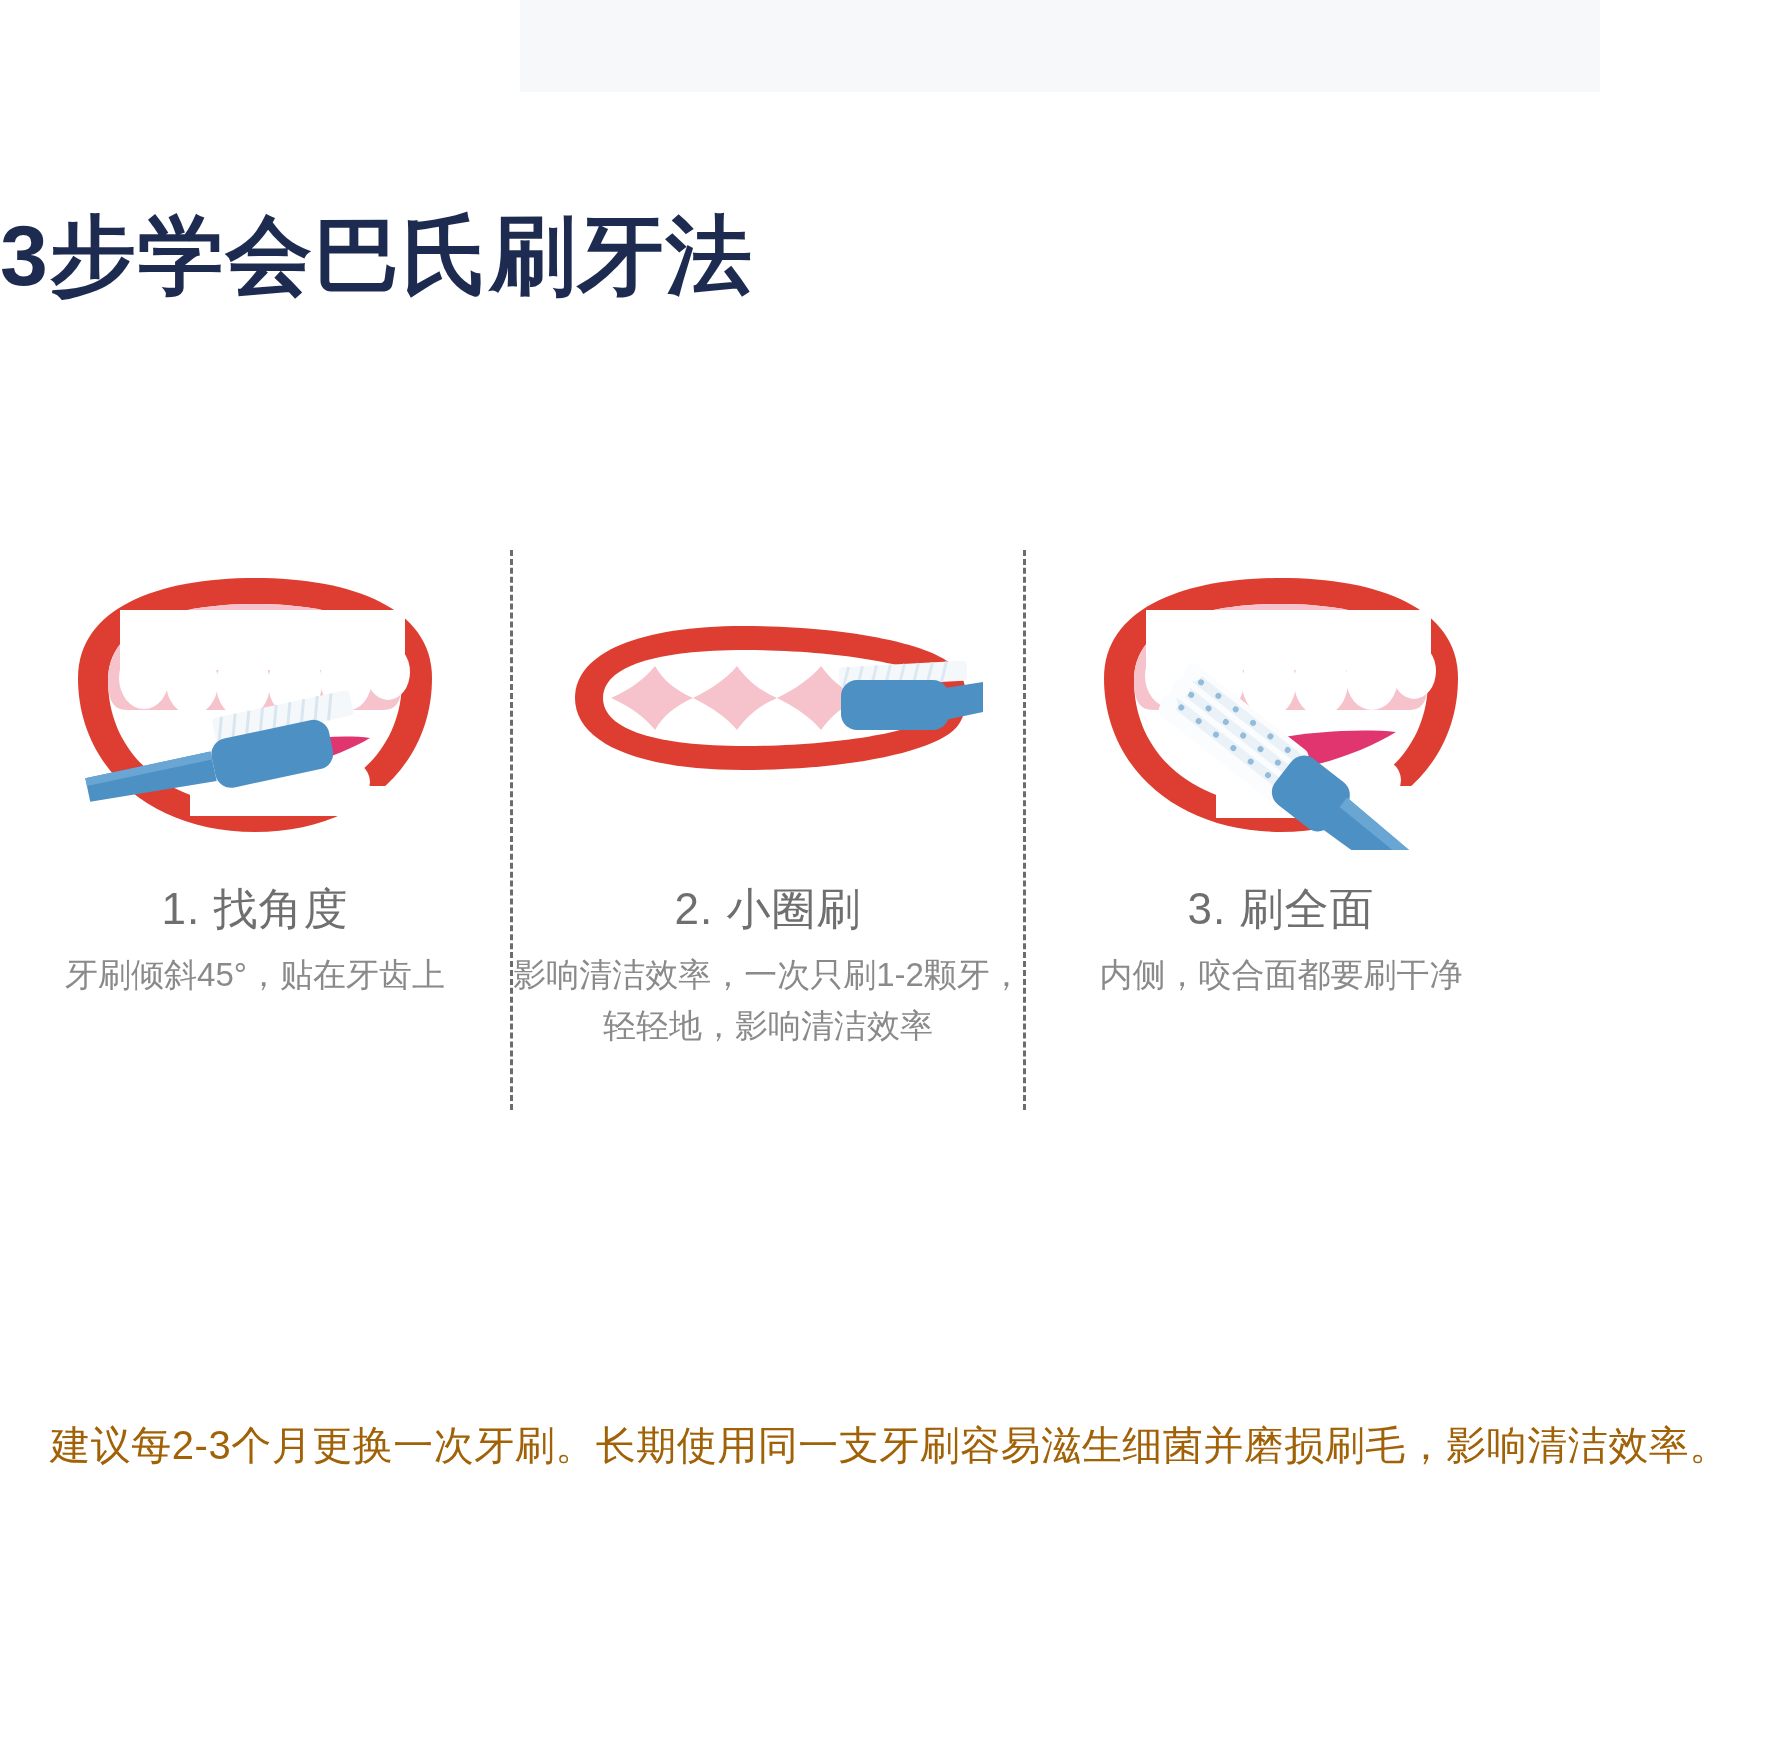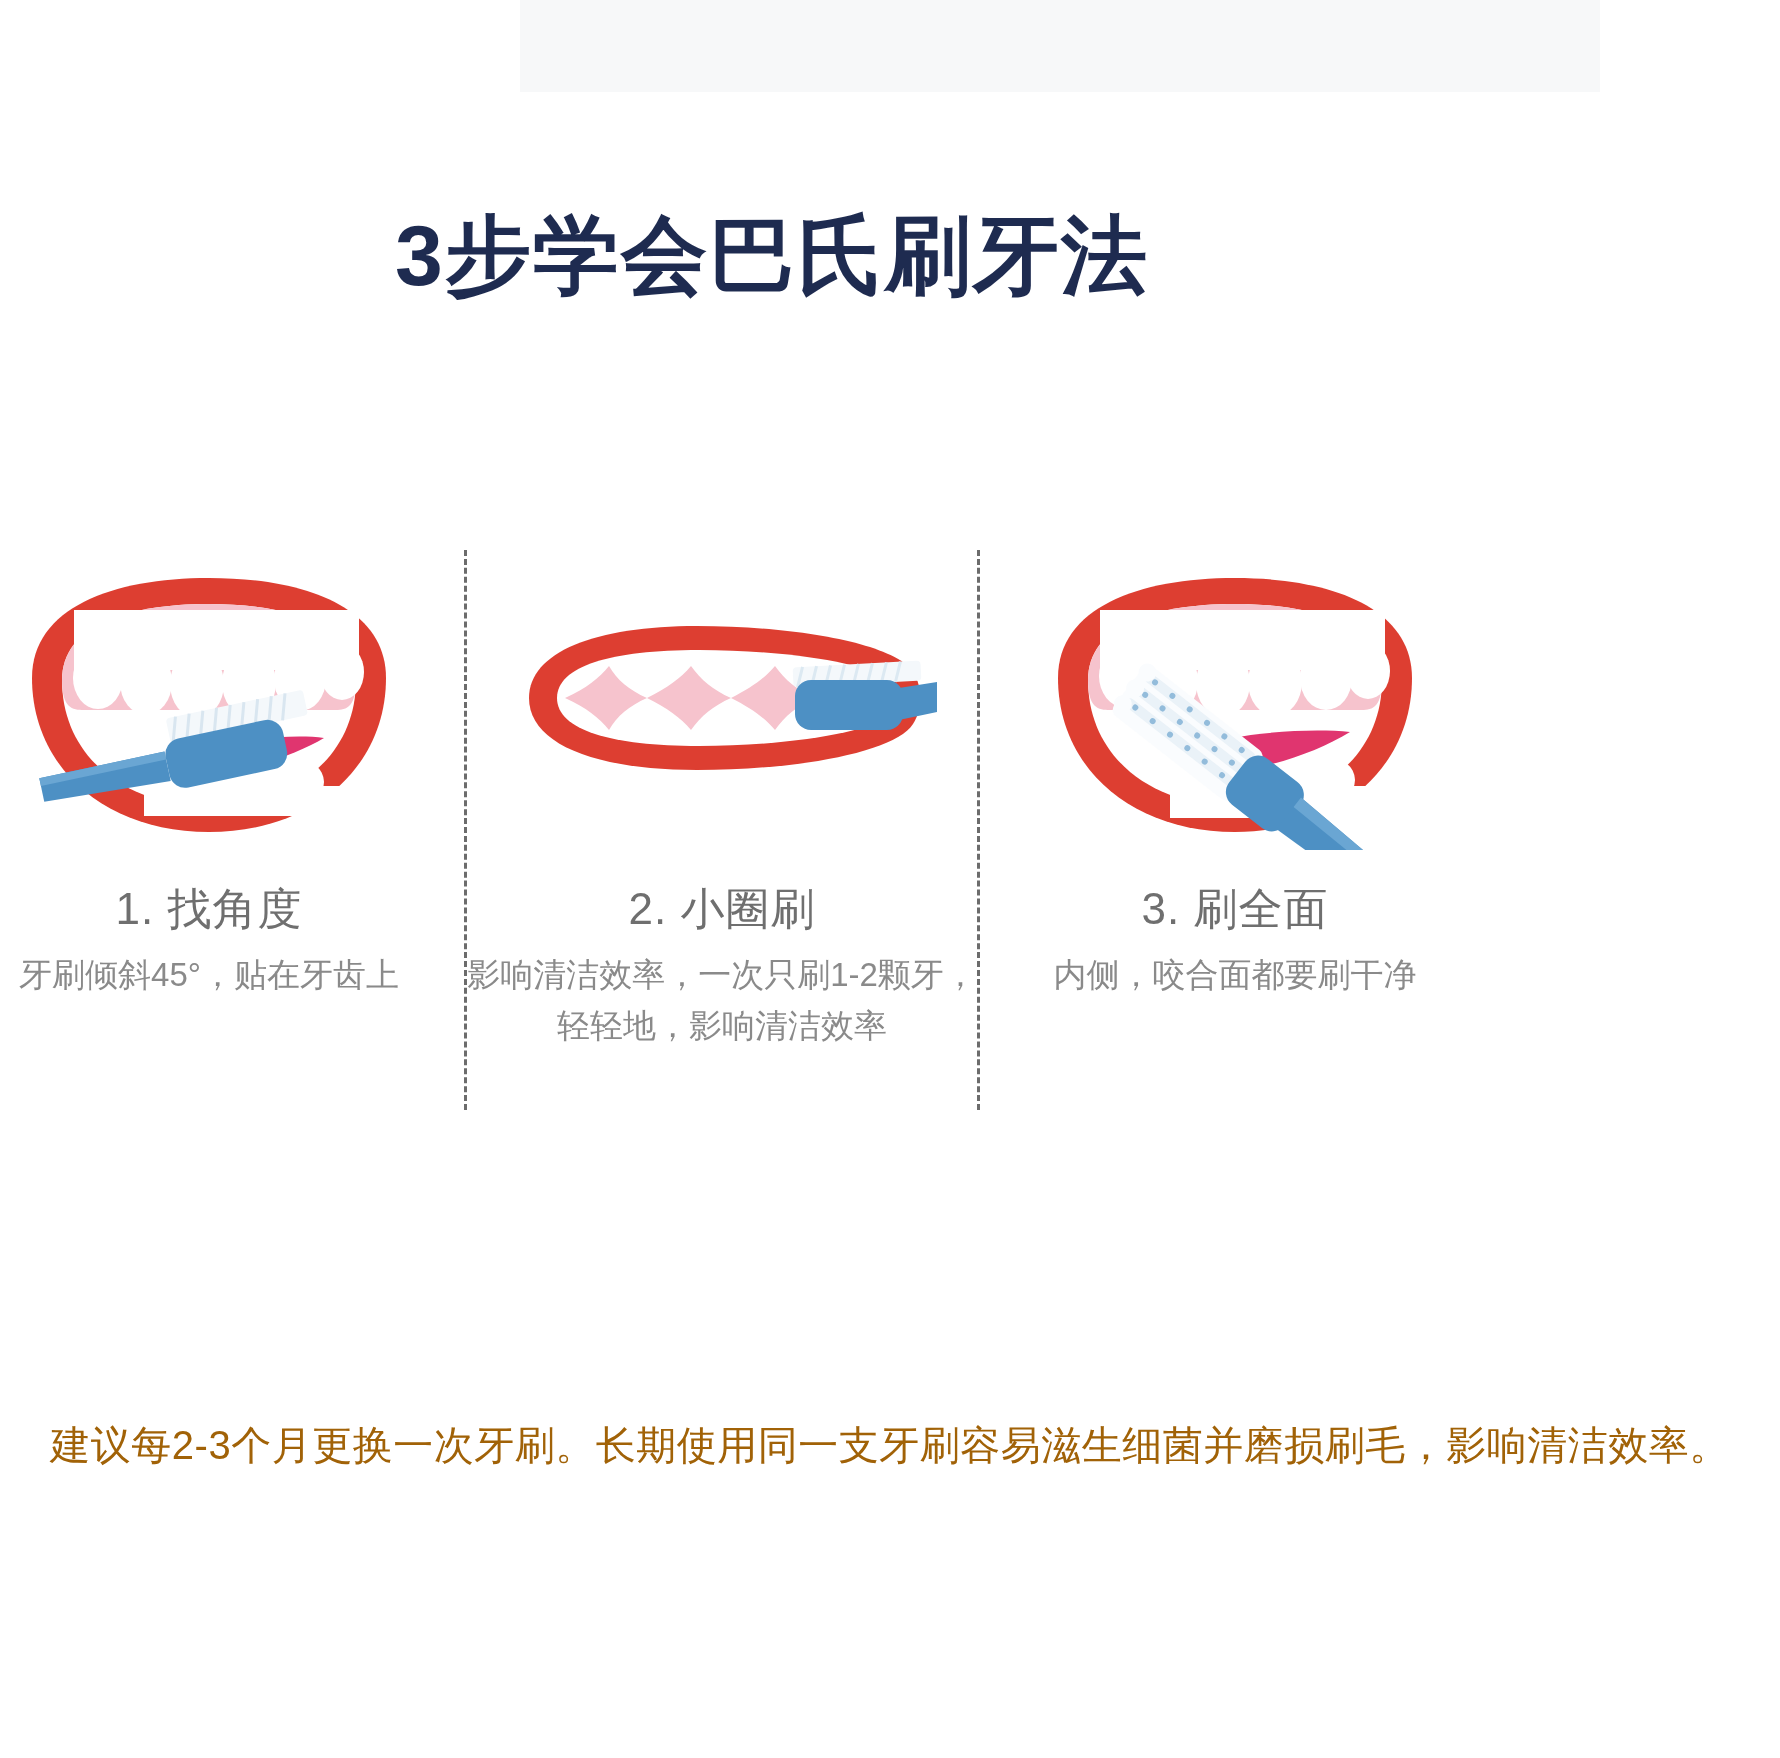--- a/index.html
+++ b/index.html
@@ -28,41 +28,39 @@
   .page {
     position: relative;
     width: 1780px;
     height: 1758px;
     box-sizing: border-box;
   }
 
   
   .title {
     position: absolute;
-    left: 12px;
+    left: 0;
     top: 198px;
     width: 1520px;
-    text-align: center;
     font-size: 86px;
     font-weight: bold;
     letter-spacing: 2px;
     color: #1e2b50;
     white-space: nowrap;
   }
 
   
   .steps {
     position: absolute;
     left: 0;
     top: 560px;
     width: 1444px;
     display: flex;
     flex-direction: row;
     align-items: flex-start;
-    justify-content: center;
   }
   .step {
     width: 566px;
     position: relative;
     display: flex;
     flex-direction: column;
     align-items: center;
   }
   .divider {
     width: 0;

